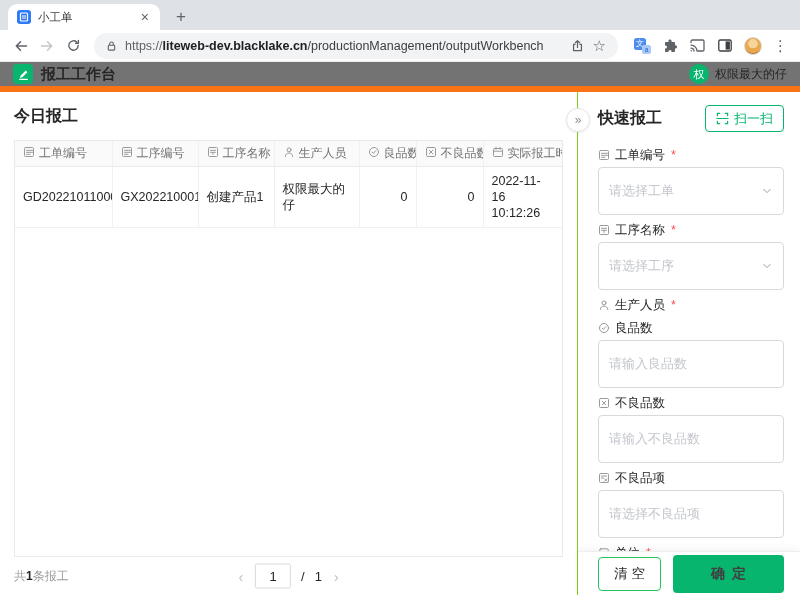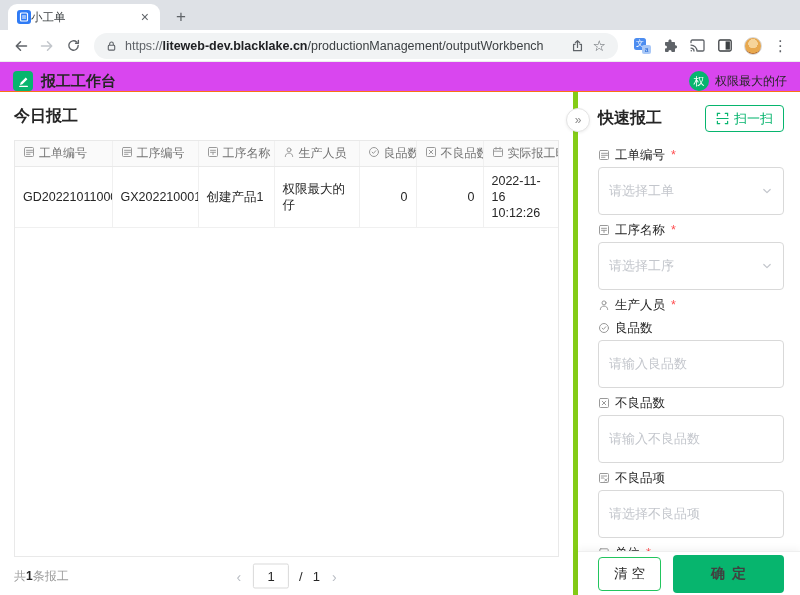--- a/index.html
+++ b/index.html
@@ -2,21 +2,21 @@
 <html style="--green: #07b56e; --red: #ff4d4f;"><head>
 <meta charset="utf-8">
 <style>
   :root{ --green:#07b56e; --red:#ff4d4f; }
   *{box-sizing:border-box; margin:0; padding:0;}
   body{font-family:"Liberation Sans","DejaVu Sans",sans-serif; background:#fff;}
   .screen{width:800px;height:595px;overflow:hidden;position:relative;background:#fff;}
 
   
   .tabstrip{height:30px;background:#dee1e6;display:flex;align-items:flex-end;padding-left:8px;}
-  .tab{width:152px;height:26px;background:#fff;border-radius:9px 9px 0 0;display:flex;align-items:center;padding:0 9px;}
+  .tab{width:152px;height:26px;background:#fff;border-radius:9px 9px 0 0;display:flex;align-items:center;padding:0 9px;gap:7px;}
   .favicon{width:14px;height:14px;border-radius:3px;background:#2f7bf5;flex:0 0 auto;display:flex;align-items:center;justify-content:center;}
   .tab-title{flex:1;font-size:11.5px;color:#3c4043;white-space:nowrap;overflow:hidden;text-overflow:ellipsis;}
   .tab-close{color:#5f6368;font-size:14px;line-height:1;padding:1px 2px;cursor:default;}
   .newtab{margin:0 0 5px 16px;color:#5f6368;font-size:17px;line-height:1;}
   .toolbar{height:32px;background:#fff;display:flex;align-items:center;padding:0 8px;border-bottom:1px solid #ececec;}
   .navbtn{width:26px;height:26px;display:flex;align-items:center;justify-content:center;}
   .omnibox{flex:1;height:26px;background:#f1f3f4;border-radius:14px;display:flex;align-items:center;padding:0 12px;gap:8px;margin:0 8px;min-width:0;}
   .url{font-size:12.5px;white-space:nowrap;overflow:hidden;min-width:0;}
   .url .scheme{color:#5f6368;}
   .url .domain{color:#202124;font-weight:700;}
@@ -25,30 +25,30 @@
   .omni-ic{display:flex;align-items:center;}
   .star{font-size:15px;color:#5f6368;line-height:1;}
   .chromeicons{display:flex;align-items:center;gap:11px;padding:0 4px 0 8px;}
   .translate-ic{position:relative;width:17px;height:16px;}
   .translate-ic .big{position:absolute;left:0;top:0;width:12px;height:12px;background:#4d8df0;border-radius:2.5px;color:#fff;font-size:8px;display:flex;align-items:center;justify-content:center;}
   .translate-ic .small{position:absolute;right:0;bottom:0;width:9px;height:9px;background:#a9c8f7;border-radius:2px;color:#1a5fd0;font-size:6.5px;display:flex;align-items:center;justify-content:center;}
   .avatar{width:18px;height:18px;border-radius:50%;background:radial-gradient(circle at 50% 35%, #f6d49a 0 35%, #e8a84e 36% 70%, #b96f2e 71%);border:1px solid #d8d8d8;}
   .dots{color:#5f6368;font-size:15px;line-height:1;}
 
   
-  .appheader{height:30px;background:#d946ef;display:flex;align-items:flex-end;padding:0 13px;border-bottom:1px solid #f97316;}
+  .appheader{height:30px;background:#737373;display:flex;align-items:center;padding:0 13px;border-bottom:6px solid #f97316;}
   .applogo{width:20px;height:20px;border-radius:4px;background:var(--green);display:flex;align-items:center;justify-content:center;}
   .apptitle{font-size:15px;font-weight:700;color:#262626;margin-left:8px;}
   .userwrap{margin-left:auto;display:flex;align-items:center;gap:6px;}
   .userbadge{width:20px;height:20px;border-radius:50%;background:var(--green);color:#fff;font-size:11px;display:flex;align-items:center;justify-content:center;}
   .username{font-size:12px;color:#262626;}
 
   
   .content{display:flex;height:503px;position:relative;}
-  .left{width:578px;border-right:5px solid #84cc16;display:flex;flex-direction:column;min-width:0;}
+  .left{width:578px;border-right:1px solid #84cc16;display:flex;flex-direction:column;min-width:0;}
   .left-title{font-size:16px;font-weight:700;color:#262626;padding:16px 14px;line-height:16px;}
   .tablewrap{flex:1;margin:0 14px;border:1px solid #e9e9e9;overflow:hidden;background:#fff;}
   table{width:100%;border-collapse:collapse;table-layout:fixed;}
   th{background:#fafafa;font-weight:400;font-size:12px;color:#737373;padding:4px 8px;text-align:left;border-bottom:1px solid #e9e9e9;border-right:1px solid #f0f0f0;white-space:nowrap;overflow:hidden;}
   th:last-child,td:last-child{border-right:none;}
   td{font-size:12.5px;color:#262626;padding:6px 8px;border-bottom:1px solid #f0f0f0;border-right:1px solid #f0f0f0;line-height:16px;vertical-align:middle;overflow:hidden;}
   th .icn{vertical-align:-1px;margin-right:4px;}
   .num{text-align:right;}
   .left-footer{height:38px;display:flex;align-items:center;padding:0 14px;position:relative;}
   .total{font-size:12px;color:#9c9c9c;}

